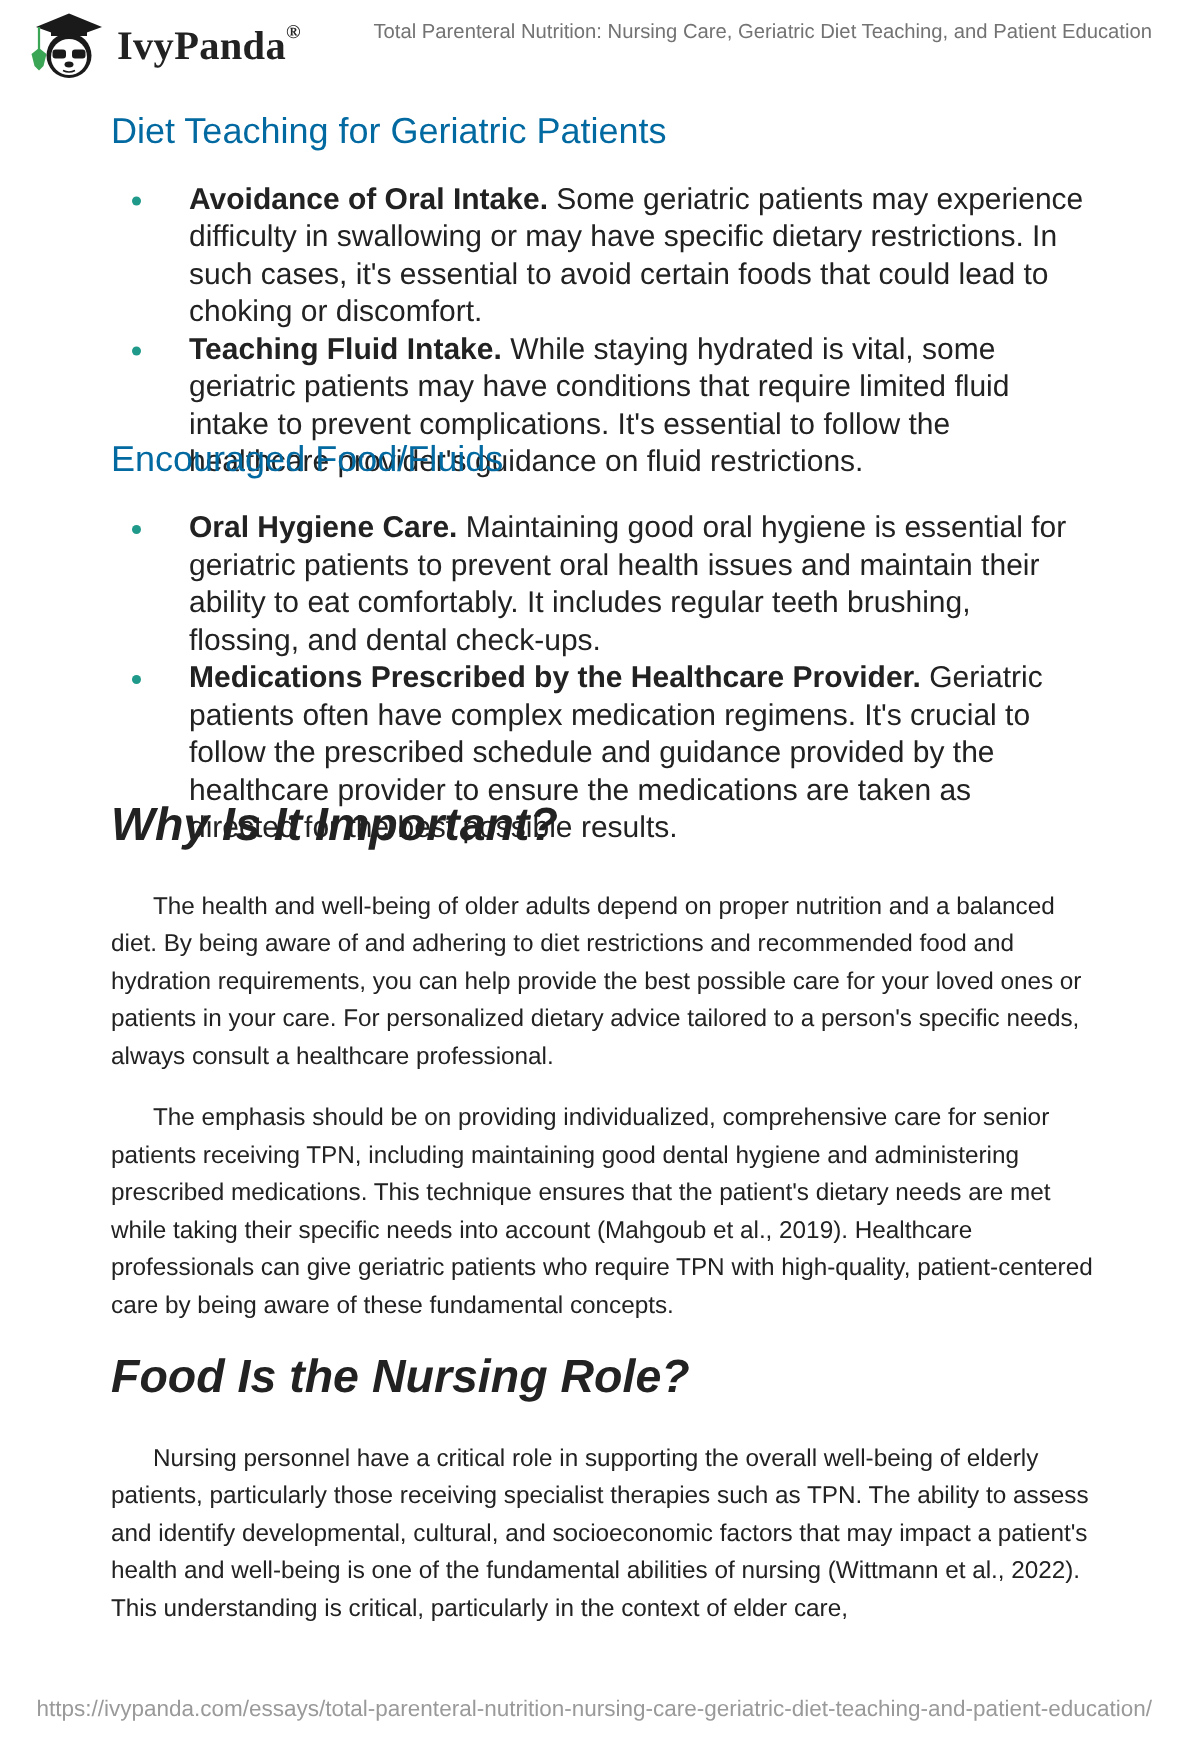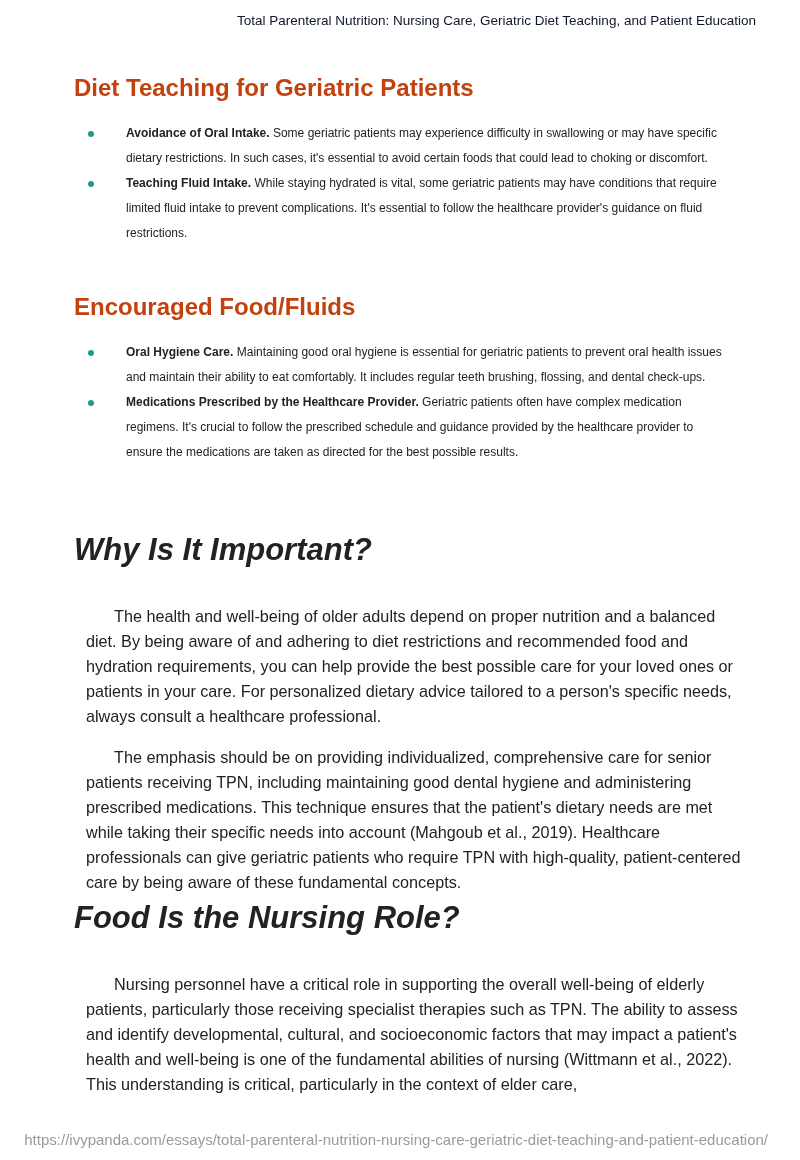--- a/index.html
+++ b/index.html
@@ -4,38 +4,53 @@
 <style>
   html, body { margin: 0; padding: 0; background: #ffffff; }
   body { width: 800px; height: 1160px; position: relative; overflow: hidden;
          font-family: "Liberation Sans", sans-serif; color: #222222; }
   .header { position: absolute; left: 0; top: 0; width: 800px; height: 60px; }
   .logo { position: absolute; left: 18px; top: 6px; display: flex; align-items: center; }
   .logo-mark { width: 52px; height: 48px; }
   .logo-text { font-family: "Liberation Serif", serif; font-weight: bold; font-size: 27px;
                color: #222; margin-left: 8px; letter-spacing: 0.2px; }
   .logo-text sup { font-size: 13px; position: relative; top: -4px; }
-  .doc-title { position: absolute; right: 44px; top: 13px; font-size: 13.5px; color: #0f172a; }
+  .doc-title { position: absolute; right: 32px; top: 13px; font-size: 13.5px; color: #737373; }
 
   .content { position: absolute; left: 74px; top: 0; width: 656px; }
-  h2.sub { position: absolute; left: 0; margin: 0; font-size: 24px; font-weight: bold; color: #c2410c; }
+  h2.sub { position: absolute; left: 0; margin: 0; font-size: 24px; font-weight: normal; color: #0369a1; }
   h2.big { position: absolute; left: 0; margin: 0; font-size: 31px; font-weight: bold; color: #222; font-style: italic; }
   ul.blist { position: absolute; left: 0; margin: 0; padding: 0; list-style: none; width: 650px; }
-  ul.blist li { position: relative; padding-left: 52px; font-size: 12px; line-height: 25px; }
+  ul.blist li { position: relative; padding-left: 52px; font-size: 20px; line-height: 25px; }
   ul.blist li .dot { position: absolute; left: 14px; top: 10px; width: 6px; height: 6px;
                      border-radius: 50%; background: #1f9a8a; }
   ul.blist li b { font-weight: bold; }
-  p.para { position: absolute; left: 0; margin: 12px; font-size: 16.2px; line-height: 25px;
+  p.para { position: absolute; left: 0; margin: 0; font-size: 16.2px; line-height: 25px;
            text-indent: 28px; width: 660px; }
   .footer-url { position: absolute; right: 32px; top: 1131px; font-size: 15px; color: #9a9a9a; }
 </style>
 </head>
 <body>
 
 <div class="header">
+  <div class="logo">
+    <svg class="logo-mark" viewBox="0 0 52 48">
+      <polygon points="6,12 28,3 50,12 28,20" fill="#1a1a1a"></polygon>
+      <rect x="16" y="12" width="24" height="6" fill="#1a1a1a"></rect>
+      <line x1="8" y1="12" x2="8" y2="30" stroke="#3aa655" stroke-width="1.5"></line>
+      <path d="M3,30 L8,26 L13,30 L11,38 L8,41 L5,38 Z" fill="#3aa655"></path>
+      <circle cx="28" cy="31" r="15" fill="#1a1a1a"></circle>
+      <circle cx="28" cy="32" r="12" fill="#ffffff"></circle>
+      <rect x="17" y="27" width="9" height="6" rx="2" fill="#1a1a1a"></rect>
+      <rect x="30" y="27" width="9" height="6" rx="2" fill="#1a1a1a"></rect>
+      <ellipse cx="28" cy="37" rx="3" ry="2" fill="#1a1a1a"></ellipse>
+      <path d="M24,41 Q28,43 32,41" stroke="#1a1a1a" stroke-width="1" fill="none"></path>
+    </svg>
+    <span class="logo-text"><span>IvyPanda</span><sup>®</sup></span>
+  </div>
   <div class="doc-title">Total Parenteral Nutrition: Nursing Care, Geriatric Diet Teaching, and Patient Education</div>
 </div>
 
 <div class="content">
 
   <h2 class="sub" style="top:74px;">Diet Teaching for Geriatric Patients</h2>
   <ul class="blist" style="top:121px;">
     <li>
       <span class="dot"></span>
       <b>Avoidance of Oral Intake.</b><span> Some geriatric patients may experience difficulty in swallowing or may have specific dietary restrictions. In such cases, it's essential to avoid certain foods that could lead to choking or discomfort.</span>

